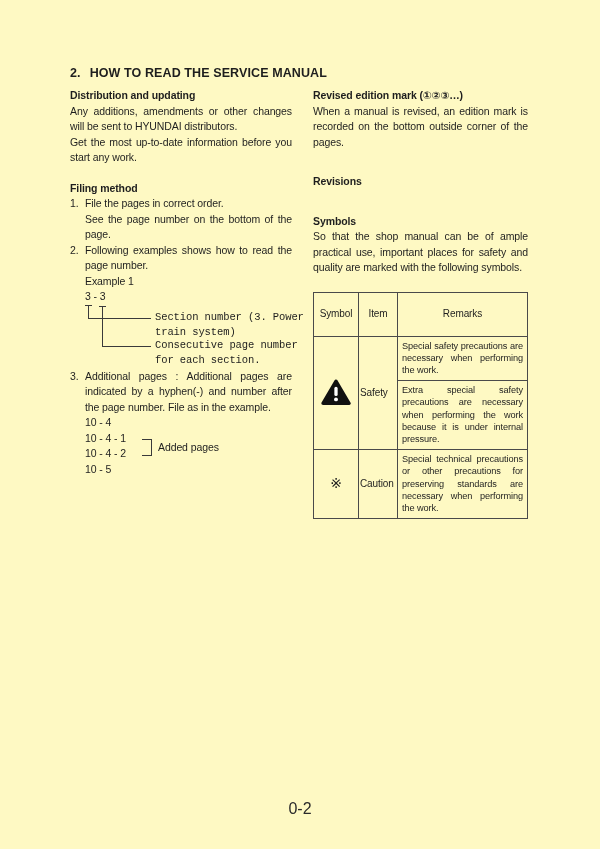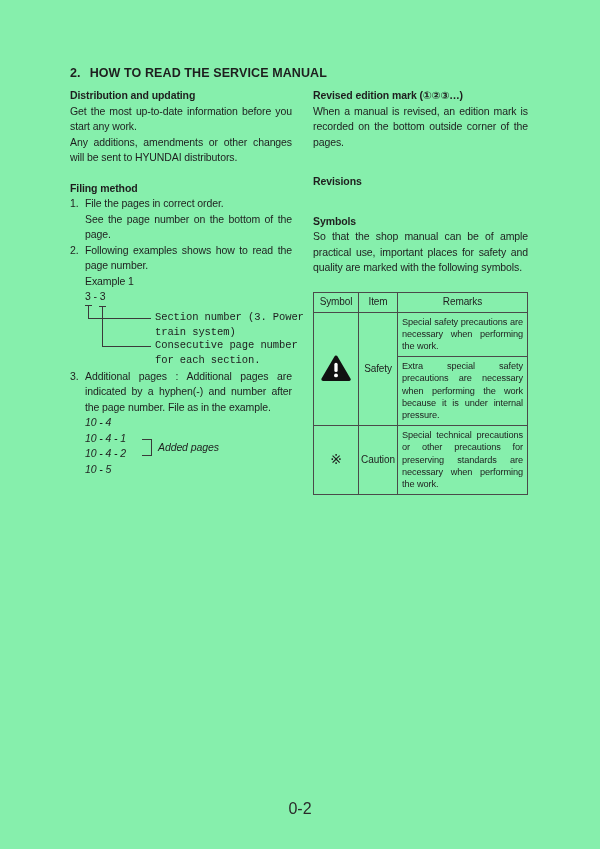--- a/index.html
+++ b/index.html
@@ -1,17 +1,17 @@
 <!DOCTYPE html>
 <html><head>
 <meta charset="utf-8">
 <style>
   html,body { margin:0; padding:0; background:#ffffff; }
   .page {
-    position:relative; width:600px; height:849px; background:#86efac;
+    position:relative; width:600px; height:849px; background:#fef9c3;
     font-family:"Liberation Sans","DejaVu Sans",sans-serif;
     color:#1e1e1e; overflow:hidden;
   }
   .title {
     position:absolute; left:70px; top:66px;
     font-size:12.5px; font-weight:bold; letter-spacing:0.1px;
   }
   .title .t-num { margin-right:9px; }
 
   .col { position:absolute; top:88px; font-size:10.5px; line-height:15.5px; letter-spacing:-0.1px; }
@@ -34,38 +34,38 @@
   .v1   { left:3px;  top:1px;  width:1px;  height:12px; }
   .hU   { left:3px;  top:13px; width:63px; height:1px; }
   .cap2 { left:14px; top:1px;  width:7px;  height:1px; }
   .v2   { left:17px; top:1px;  width:1px;  height:40px; }
   .hL   { left:17px; top:41px; width:49px; height:1px; }
   .callout { position:absolute; line-height:15px; }
   .callout-upper { left:70px; top:5px;  width:155px; }
   .callout-lower { left:70px; top:33px; width:145px; }
 
   
-  .pages-fig { position:relative;font-style:italic; }
+  .pages-fig { position:relative; }
   .pl { white-space:pre; }
   .bracket {
     position:absolute; left:57px; top:24px; width:9px; height:15px;
     border:1px solid #3a3a3a; border-left:none;
   }
   .bk-label { position:absolute; left:73px; top:25px; white-space:nowrap; }
 
   
   .sym-table {
     border-collapse:collapse; margin-top:16px; width:215px; table-layout:fixed;
   }
   .sym-table th, .sym-table td { border:1px solid #4a4a4a; }
   .sym-table th {
-    font-weight:normal; font-size:10px; height:19px; text-align:center; padding:0 2px;
+    font-weight:normal; font-size:10px; height:19px; text-align:center; padding:12px 2px;
   }
   .c-sym  { text-align:center; vertical-align:middle; }
-  .c-item { text-align:center; vertical-align:middle; font-size:10px; }
+  .c-item { text-align:left; vertical-align:middle; font-size:10px; }
   .c-rem  {
     font-size:9.2px; line-height:12.2px; text-align:justify;
     padding:3px 4px 4px 4px; letter-spacing:-0.1px; vertical-align:top;
   }
   .ref-mark { font-size:14px; }
   .tri-icon { display:inline-block; vertical-align:middle; }
 
   .watermark {
     position:absolute; left:82px; top:401px;
     font-size:33px; font-weight:bold; letter-spacing:-0.5px;
@@ -82,22 +82,22 @@
 <div class="page">
 
   <div class="title">
     <span class="t-num">2.</span><span>HOW TO READ THE SERVICE MANUAL</span>
   </div>
 
   <div class="col col-left">
 
     <div class="sec">
       <div class="h">Distribution and updating</div>
+      <p>Any additions, amendments or other changes will be sent to HYUNDAI distributors.</p>
       <p>Get the most up-to-date information before you start any work.</p>
-      <p>Any additions, amendments or other changes will be sent to HYUNDAI distributors.</p>
     </div>
 
     <div class="sec sec-filing">
       <div class="h">Filing method</div>
 
       <div class="li">
         <span class="num">1.</span>
         <div class="li-body">
           <p>File the pages in correct order.</p>
           <p>See the page number on the bottom of the page.</p>

